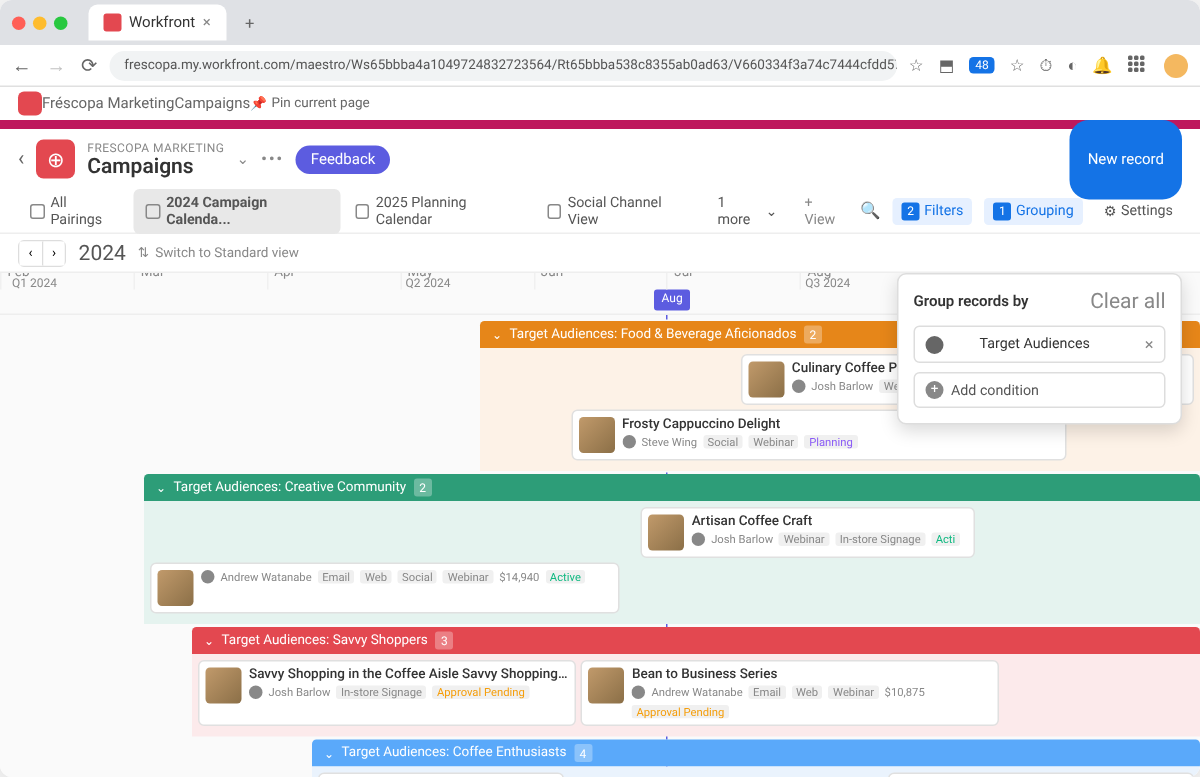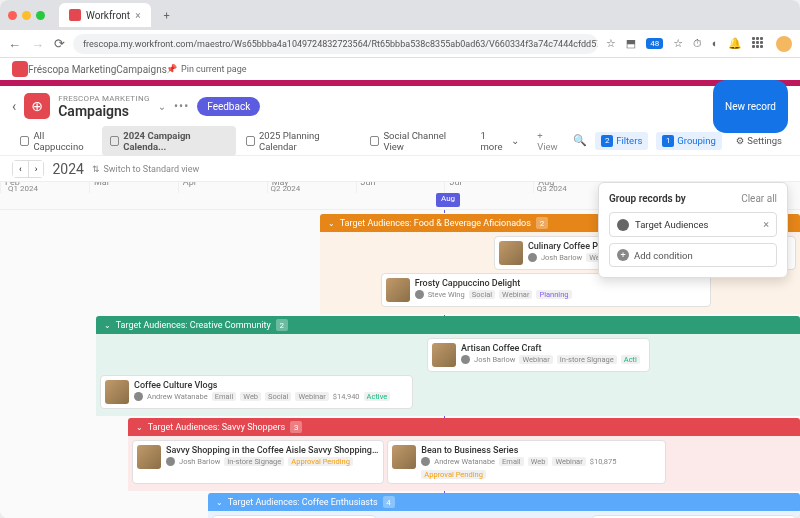--- a/index.html
+++ b/index.html
@@ -53,22 +53,22 @@
 .timeline-wrap{flex:1;overflow:hidden;position:relative;background:#fafafa}
 .time-head{display:flex;border-bottom:1px solid #eee;height:28px;position:relative}
 .quarter{font-size:8px;color:#888;padding:2px 4px;position:absolute;top:0}
 .months{display:flex;position:absolute;bottom:16px;left:0;right:0;height:16px}
 .month{flex:1;font-size:9px;color:#888;text-align:left;padding-left:4px;border-left:1px solid #f0f0f0}
 .today-marker{position:absolute;top:11px;height:14px;background:#5c5ce0;color:#fff;font-size:8px;padding:1px 5px;border-radius:2px}
 .today-line{position:absolute;top:28px;bottom:0;width:0;border-left:1.5px dashed #5c5ce0}
 .group-popup{position:absolute;top:0px;right:12px;width:190px;background:#fff;border:1px solid #ddd;border-radius:6px;box-shadow:0 4px 12px rgba(0,0,0,0.15);padding:10px;z-index:100}
 .gp-head{display:flex;justify-content:space-between;align-items:center;margin-bottom:8px}
 .gp-title{font-size:10px;font-weight:600}
-.gp-clear{font-size:10px;color:#888;cursor:pointer}
-.gp-row{display:flex;align-items:center;gap:6px;padding:5px 7px;border:1px solid #ddd;border-radius:4px;margin-bottom:6px}
+.gp-clear{font-size:14px;color:#888;cursor:pointer}
+.gp-row{display:flex;align-items:center;gap:24px;padding:5px 7px;border:1px solid #ddd;border-radius:4px;margin-bottom:6px}
 .gp-row .gi{width:12px;height:12px;border-radius:50%;background:#666}
 .gp-row .gl{flex:1;font-size:9.5px}
 .gp-row .gx{color:#888;font-size:11px;cursor:pointer}
 .gp-add{display:flex;align-items:center;gap:5px;padding:5px 7px;border:1px solid #ddd;border-radius:4px;font-size:9.5px;color:#555;cursor:pointer}
 .gp-add .pc{width:12px;height:12px;border-radius:50%;background:#888;color:#fff;display:flex;align-items:center;justify-content:center;font-size:9px}
 .groups{position:absolute;top:32px;left:0;right:0}
 .group{margin-bottom:2px}
 .group-head{height:18px;display:flex;align-items:center;padding:0 8px;gap:5px;color:#fff;font-size:9px;border-radius:3px 3px 0 0}
 .group-head .chv{font-size:8px}
 .group-head .cnt{background:rgba(255,255,255,0.3);width:12px;height:12px;border-radius:2px;display:flex;align-items:center;justify-content:center;font-size:8px}
@@ -162,21 +162,21 @@
     <span class="chevd">⌄</span>
     <span class="dots3">•••</span>
     <button class="feedback">Feedback</button>
     <div class="flex-spacer"></div>
     <button class="new-record">New record</button>
   </div>
 
   <div class="tabs-bar">
     <div class="vtab">
         <div class="vi"></div>
-        <span>All Cappuccino</span>
+        <span>All Pairings</span>
       </div>
     <div class="vtab active">
         <div class="vi"></div>
         <span>2024 Campaign Calenda...</span>
       </div>
     <div class="vtab">
         <div class="vi"></div>
         <span>2025 Planning Calendar</span>
       </div>
     <div class="vtab">
@@ -306,21 +306,20 @@
                   <span>Josh Barlow</span>
                   <span class="tag">Webinar</span>
                   <span class="tag">In-store Signage</span>
                   <span class="tag active">Acti</span>
                 </div>
             </div>
           </div>
           <div class="card" style="width:45%">
             <div class="card-img"></div>
             <div class="card-body">
-              <div class="card-title">Coffee Culture Vlogs</div>
               <div class="card-meta">
                   <div class="av"></div>
                   <span>Andrew Watanabe</span>
                   <span class="tag">Email</span>
                   <span class="tag">Web</span>
                   <span class="tag">Social</span>
                   <span class="tag">Webinar</span>
                   <span>$14,940</span>
                   <span class="tag active">Active</span>
                 </div>

